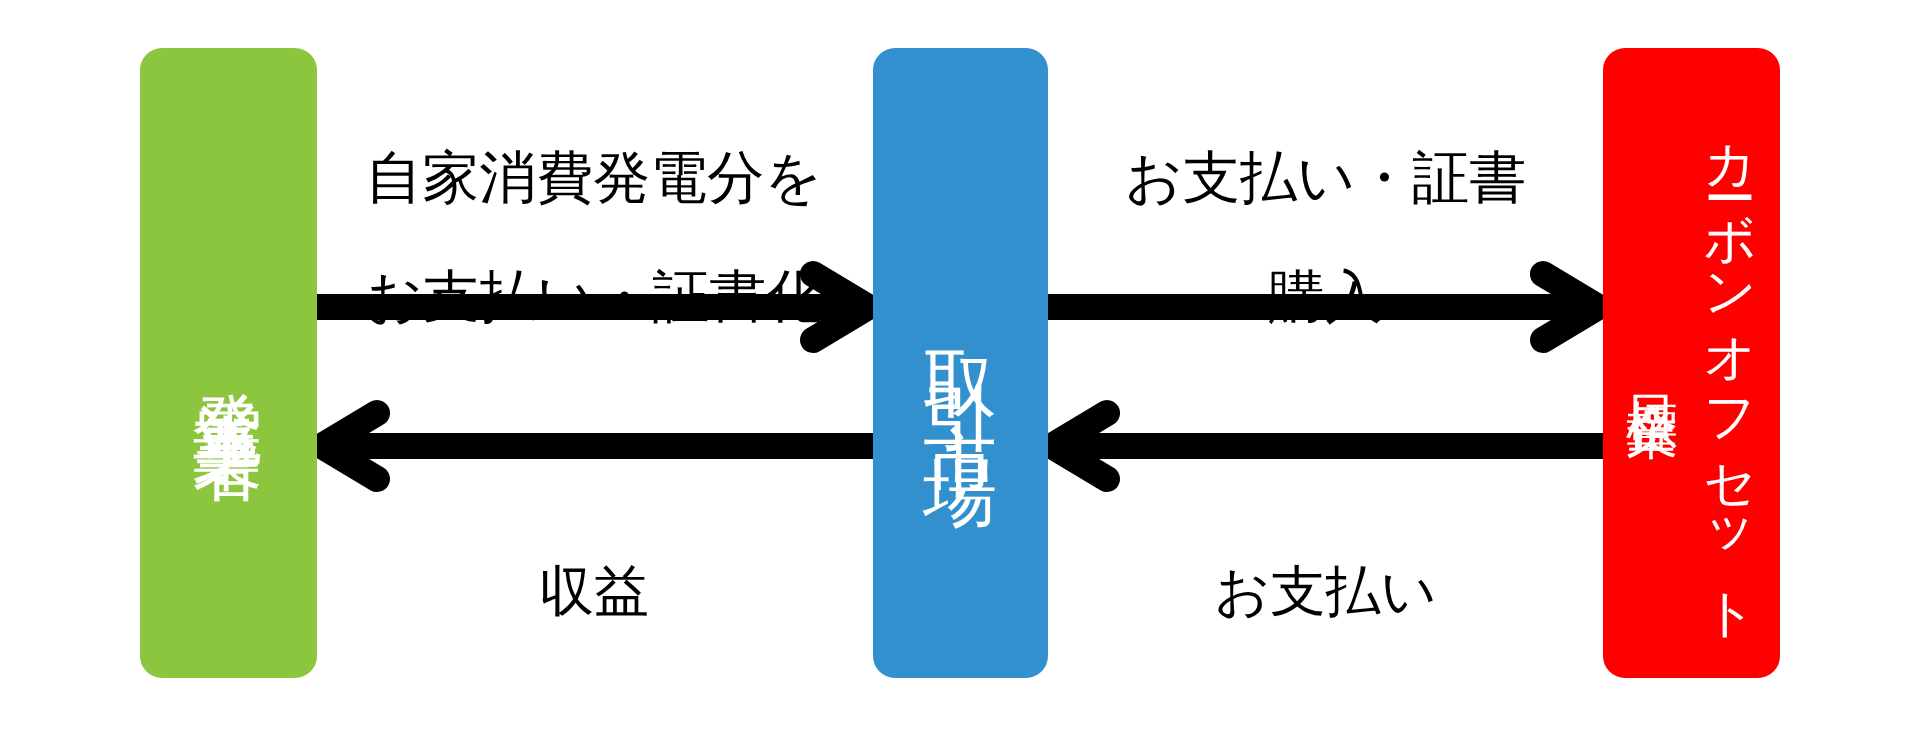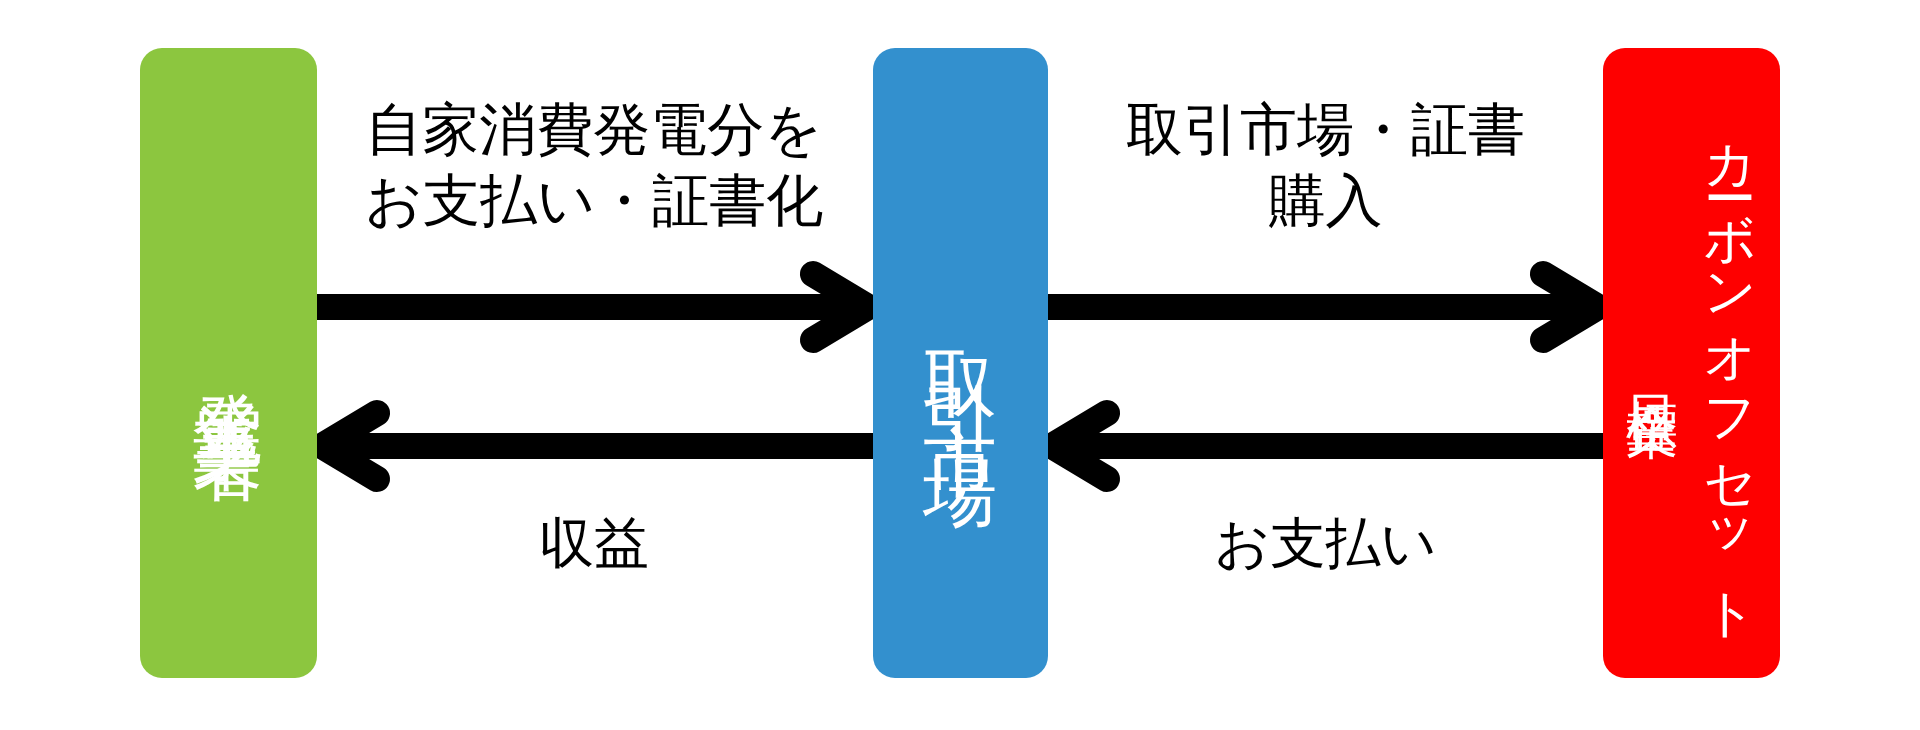--- a/index.html
+++ b/index.html
@@ -33,21 +33,21 @@
     height:100%;
     text-align:center;
     font-size:52px;letter-spacing:4px;
     line-height:78px;
   }
   .vtext-multi span{display:block;}
 
   .edge-label{
     position:absolute;text-align:center;color:#000;
   }
-  .edge-label .line{display:block;}
+  .edge-label .line{display:block;margin-top:48px;}
   .label-top{top:94px;font-size:57px;line-height:71px;}
   .label-bottom{top:515px;font-size:55px;line-height:56px;}
   .label-tl,.label-bl{left:315px;width:558px;}
   .label-tr,.label-br{left:1048px;width:555px;}
 </style>
 </head>
 <body>
 
 <div class="canvas">
 
@@ -84,21 +84,21 @@
       <span>目標企業</span>
     </div>
   </div>
 
   <div class="edge-label label-top label-tl">
     <span class="line">自家消費発電分を</span>
     <span class="line">お支払い・証書化</span>
   </div>
 
   <div class="edge-label label-top label-tr">
-    <span class="line">取引市場・証書</span>
+    <span class="line">お支払い・証書</span>
     <span class="line">購入</span>
   </div>
 
   <div class="edge-label label-bottom label-bl">
     <span class="line">収益</span>
   </div>
 
   <div class="edge-label label-bottom label-br">
     <span class="line">お支払い</span>
   </div>

